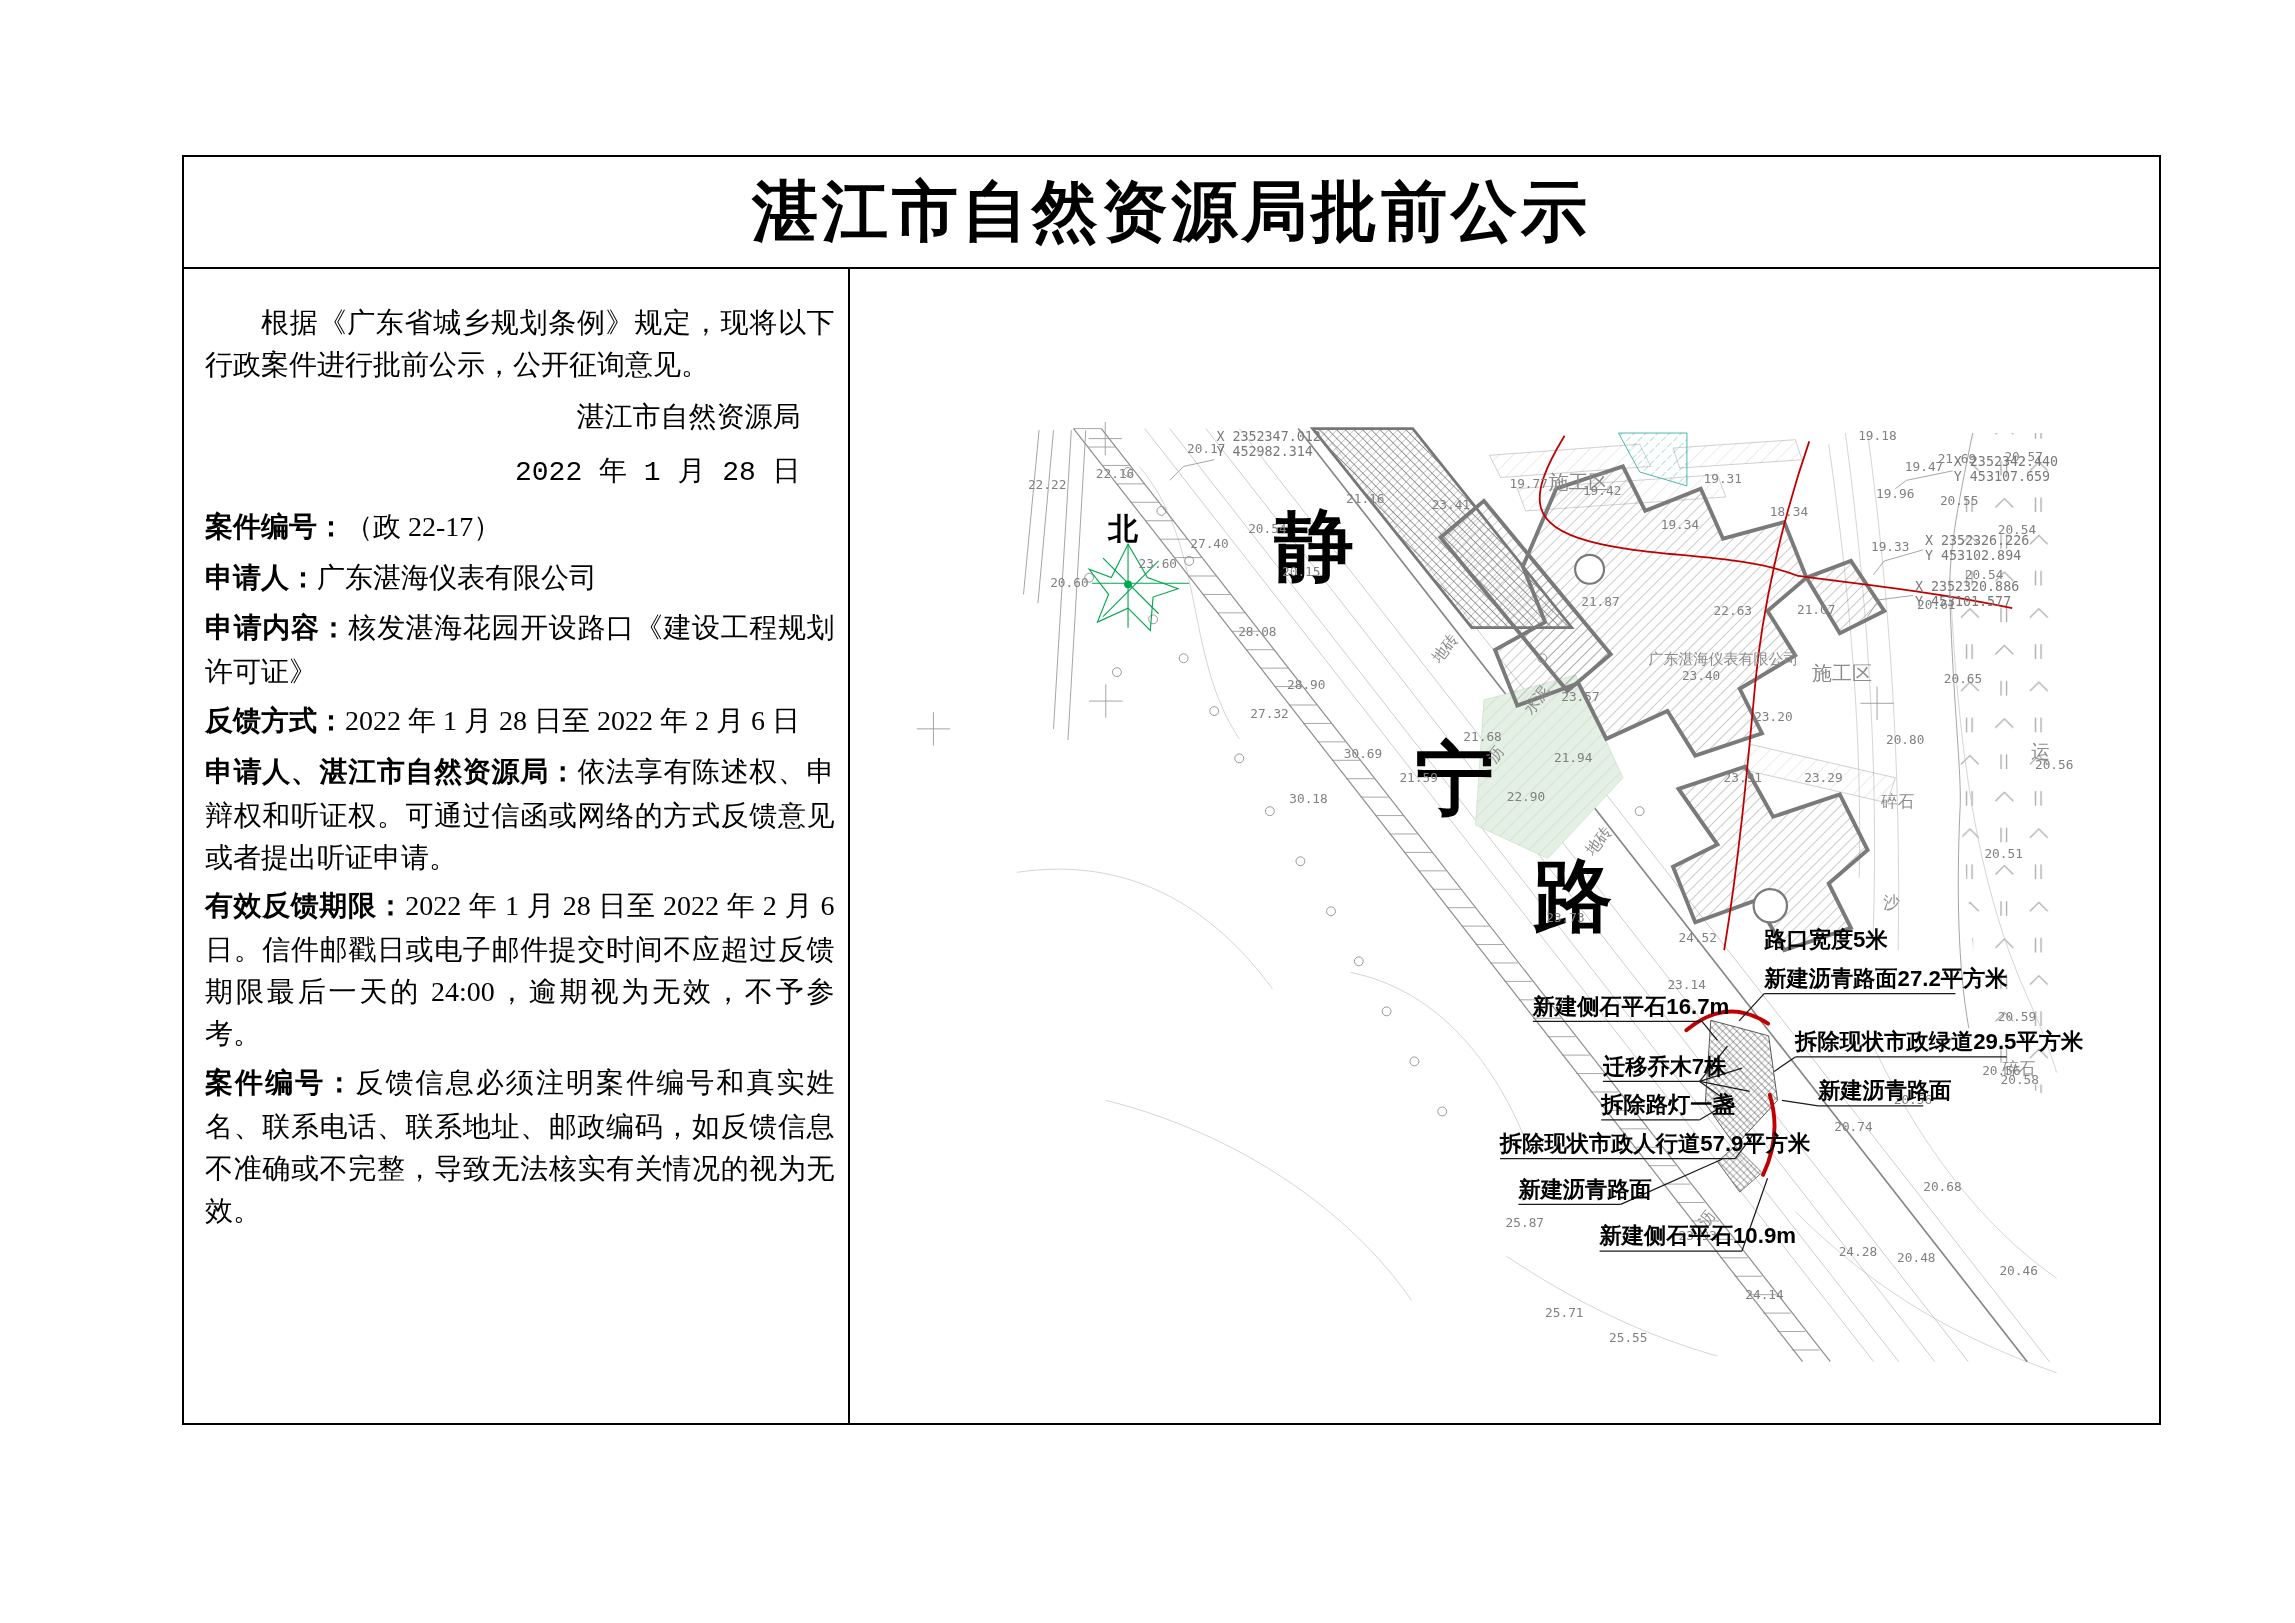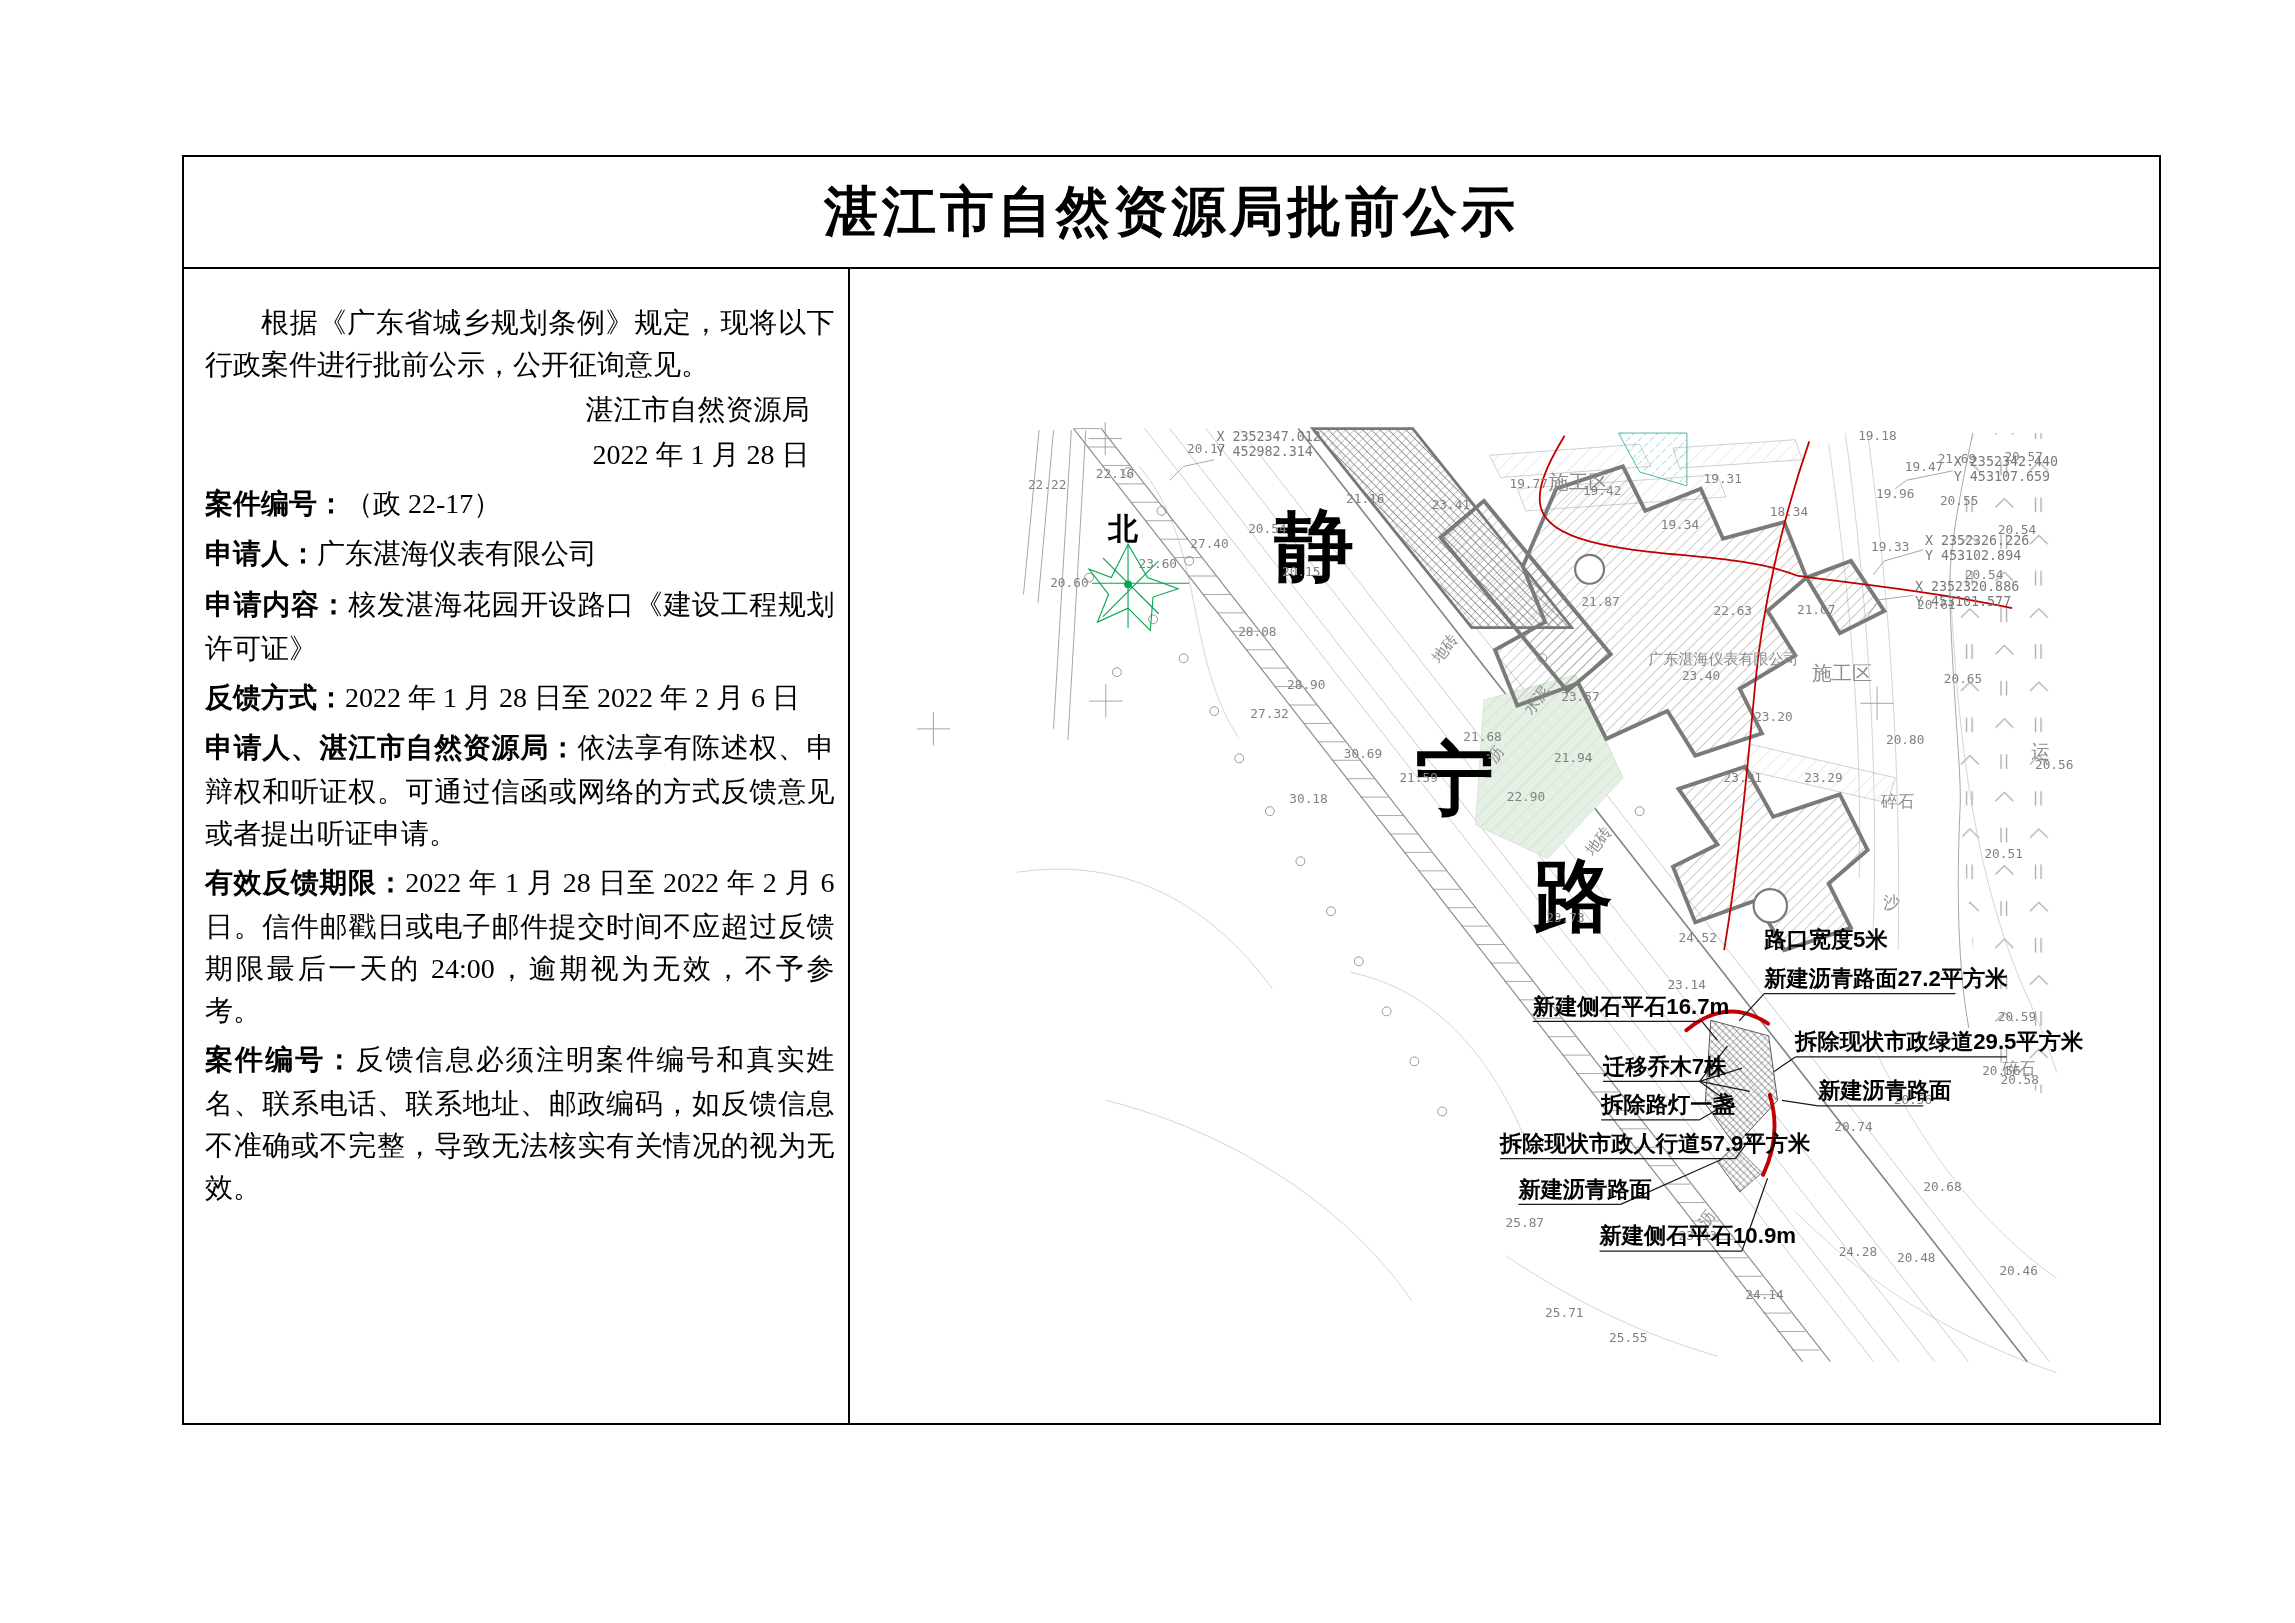--- a/index.html
+++ b/index.html
@@ -1,26 +1,26 @@
 <!DOCTYPE html>
 <html style="font-size:9px"><head>
 <meta charset="utf-8">
 <style>
   html,body{margin:0;padding:0;background:#ffffff;}
   body{width:2295px;height:1623px;position:relative;font-family:"Liberation Serif",serif;color:#000;}
   .frame{position:absolute;left:182px;top:155px;width:1979px;height:1270px;border:2.8px solid #000;box-sizing:border-box;background:#fff;}
   .title-row{height:110px;border-bottom:2.2px solid #000;display:flex;align-items:center;justify-content:center;}
-  .title-row h1{margin:0;font-size:54px;font-weight:bold;letter-spacing:3.9px;font-family:"Liberation Serif",serif;}
+  .title-row h1{margin:0;font-size:66px;font-weight:bold;letter-spacing:3.9px;font-family:"Liberation Serif",serif;}
   .body-row{display:flex;height:calc(100% - 112px);}
   .left-panel{width:666px;min-width:666px;border-right:2.2px solid #000;box-sizing:border-box;
               padding:33px 13.4px 0 21px;font-size:28px;line-height:42px;text-align:justify;overflow:hidden;}
   .right-panel{flex:1;position:relative;overflow:hidden;}
   .right-panel svg{position:absolute;left:0;top:0;width:100%;height:100%;}
   .intro{text-indent:2em;margin:0;}
-  .sig{text-align:right;margin:3px;padding-right:22px;}
+  .sig{text-align:right;margin:12px;padding-right:22px;font-family:Liberation Mono, monospace;}
   .field{margin:6.7px 0 0 0;}
   .lbl{font-weight:bold;font-family:Liberation Mono, monospace;}
   
   text.elev{fill:#808080;font-size:23px;font-family:"DejaVu Sans Mono",monospace;}
   text.glabel{fill:#8c8c8c;font-family:"Liberation Sans",sans-serif;}
   text.ann{fill:#000;font-weight:bold;font-size:40px;font-family:"Liberation Sans",sans-serif;}
   text.bigchar{fill:#000;font-weight:bold;font-size:142px;font-family:"Liberation Serif",serif;text-anchor:middle;}
   text.north{fill:#000;font-weight:bold;font-size:54px;font-family:"Liberation Sans",sans-serif;text-anchor:middle;}
   text.coords{fill:#787878;font-size:24px;font-family:"DejaVu Sans Mono",monospace;}
 </style>

